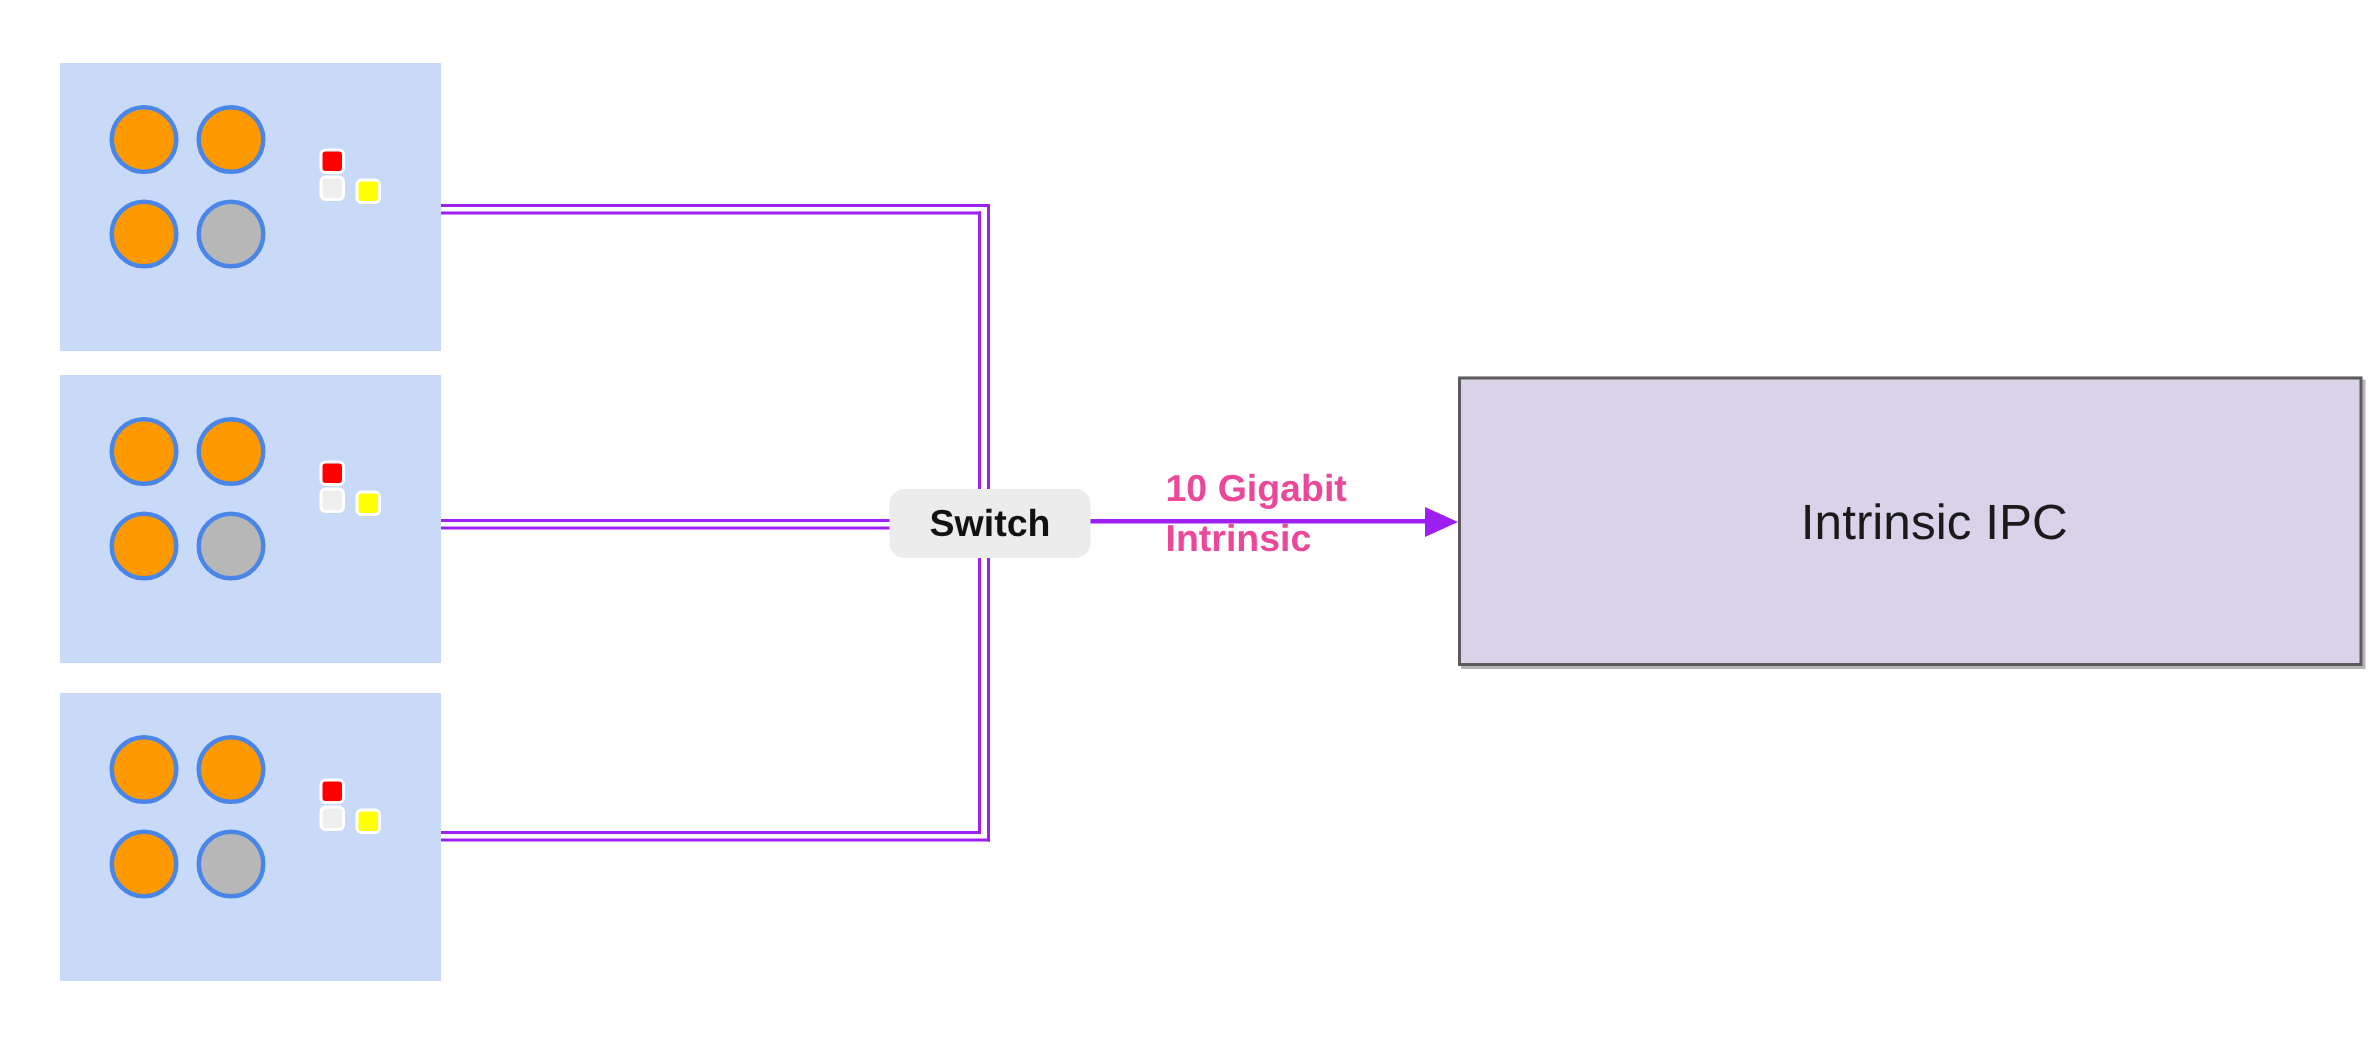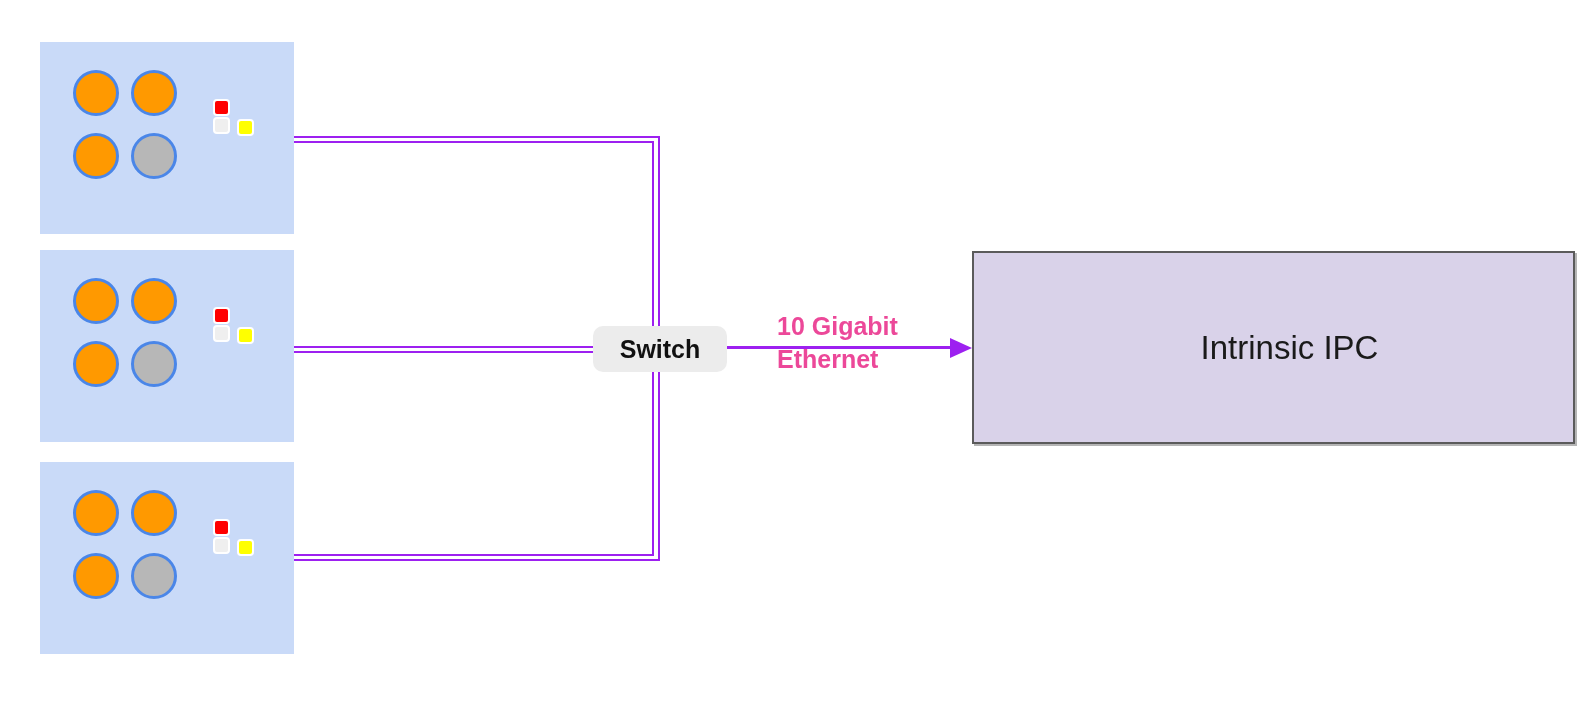--- a/index.html
+++ b/index.html
@@ -98,20 +98,20 @@
   </div>
 
   <div id="switch-node">
     <span>Switch</span>
   </div>
 
   <div id="eth-line"></div>
   <div id="eth-arrowhead"></div>
   <div id="eth-label">
     <div>10 Gigabit</div>
-    <div>Ethernet</div>
+    <div>Intrinsic</div>
   </div>
 
   <div id="ipc-node">
     <span>Intrinsic IPC</span>
   </div>
 
 </div>
 
 </body></html>

